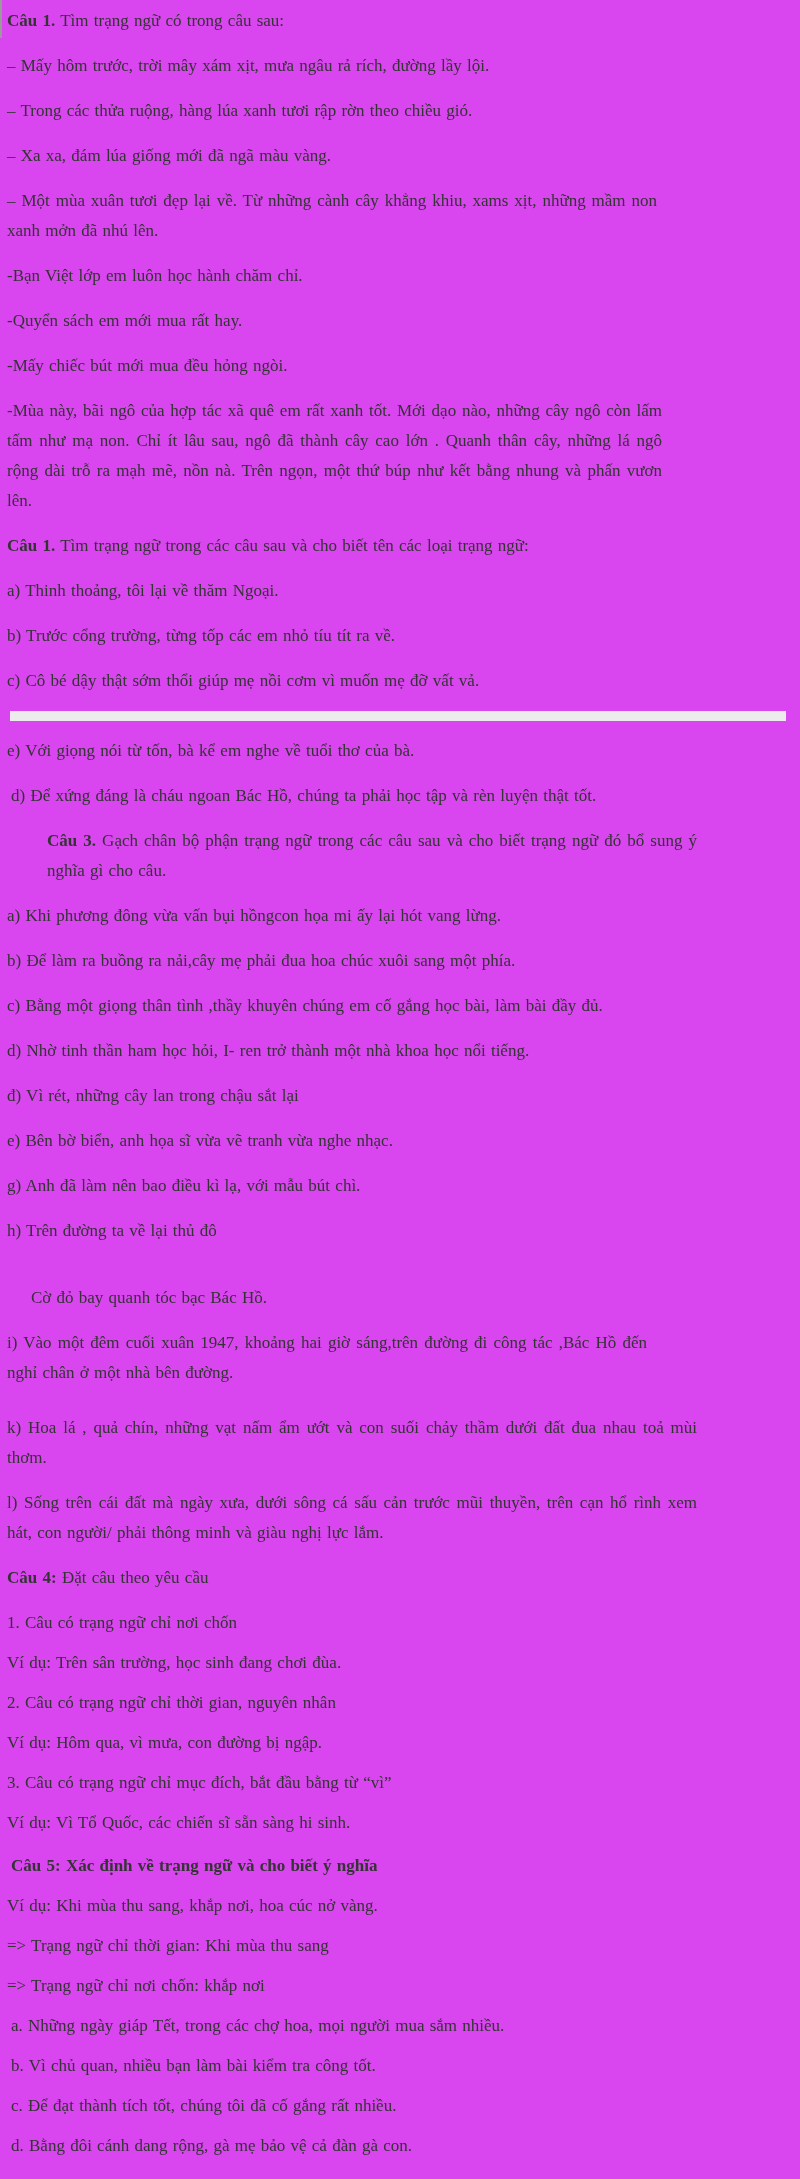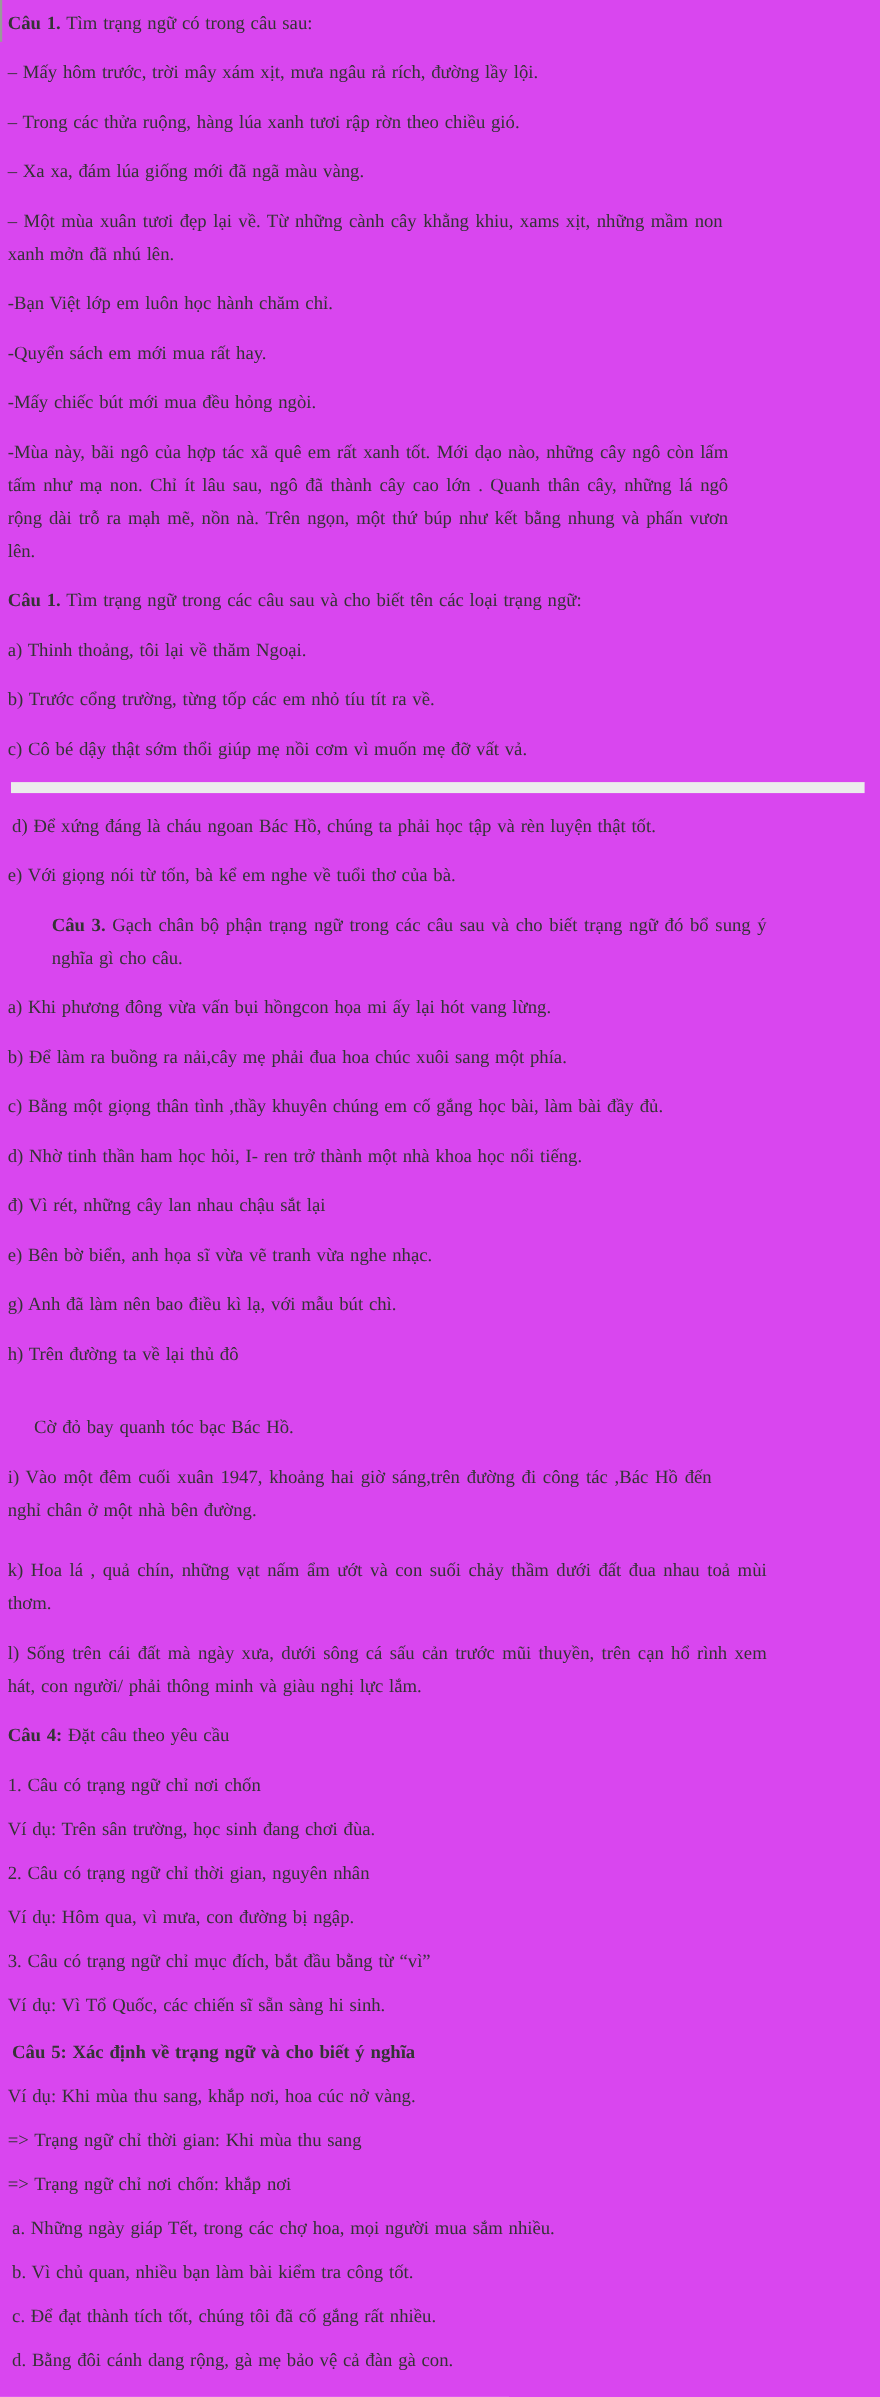--- a/index.html
+++ b/index.html
@@ -51,28 +51,28 @@
       <p class="para justify" style="max-width: 650px;">– Một mùa xuân tươi đẹp lại về. Từ những cành cây khẳng khiu, xams xịt, những mầm non xanh mởn đã nhú lên.</p>
       <p class="para">-Bạn Việt lớp em luôn học hành chăm chỉ.</p>
       <p class="para">-Quyển sách em mới mua rất hay.</p>
       <p class="para">-Mấy chiếc bút mới mua đều hỏng ngòi.</p>
       <p class="para justify" style="max-width: 655px;">-Mùa này, bãi ngô của hợp tác xã quê em rất xanh tốt. Mới dạo nào, những cây ngô còn lấm tấm như mạ non. Chỉ ít lâu sau, ngô đã thành cây cao lớn . Quanh thân cây, những lá ngô rộng dài trỗ ra mạh mẽ, nồn nà. Trên ngọn, một thứ búp như kết bằng nhung và phấn vươn lên.</p>
       <p class="para"><b>Câu 1.</b><span> Tìm trạng ngữ trong các câu sau và cho biết tên các loại trạng ngữ:</span></p>
       <p class="para">a) Thinh thoảng, tôi lại về thăm Ngoại.</p>
       <p class="para">b) Trước cổng trường, từng tốp các em nhỏ tíu tít ra về.</p>
       <p class="para">c) Cô bé dậy thật sớm thổi giúp mẹ nồi cơm vì muốn mẹ đỡ vất vả.</p>
       <div class="hbar" style="background: rgb(236, 236, 236);"></div>
+      <p class="para">e) Với giọng nói từ tốn, bà kể em nghe về tuổi thơ của bà.</p>
       <p class="para justify ind-sm" style="max-width: 650px;">d)  Để xứng đáng là cháu ngoan Bác Hồ, chúng ta phải học tập và rèn luyện thật tốt.</p>
-      <p class="para">e) Với giọng nói từ tốn, bà kể em nghe về tuổi thơ của bà.</p>
       <p class="para justify ind-sm" style="max-width: 650px; margin-left: 36px;"><b>Câu 3.</b><span> Gạch chân bộ phận trạng ngữ trong các câu sau và cho biết trạng ngữ đó bổ sung ý nghĩa gì cho câu.</span></p>
       <p class="para">a) Khi phương đông vừa vấn bụi hồngcon họa mi ấy lại hót vang lừng.</p>
       <p class="para">b) Để làm ra buồng ra nải,cây mẹ phải đua hoa chúc xuôi sang một phía.</p>
       <p class="para justify" style="max-width: 660px;">c) Bằng một giọng thân tình ,thầy khuyên chúng em cố gắng học bài, làm bài đầy đủ.</p>
       <p class="para">d) Nhờ tinh thần ham học hỏi, I- ren trở thành một nhà khoa học nổi tiếng.</p>
-      <p class="para">đ) Vì rét, những cây lan nhau chậu sắt lại</p>
+      <p class="para">đ) Vì rét, những cây lan trong chậu sắt lại</p>
       <p class="para">e) Bên bờ biển, anh họa sĩ vừa vẽ tranh vừa nghe nhạc.</p>
       <p class="para">g) Anh đã làm nên bao điều kì lạ, với mẫu bút chì.</p>
       <p class="para">h) Trên đường ta về lại thủ đô</p>
       <p class="para indent">Cờ đỏ bay quanh tóc bạc Bác Hồ.</p>
       <p class="para justify" style="max-width: 640px;">i) Vào một đêm cuối xuân 1947, khoảng hai giờ sáng,trên đường đi công tác ,Bác Hồ  đến nghỉ chân ở một nhà bên đường.</p>
       <p class="para justify" style="max-width: 690px; margin-top: 25px;">k) Hoa lá , quả chín, những vạt nấm ẩm ướt và con suối chảy thầm dưới đất đua nhau toả mùi thơm.</p>
       <p class="para justify" style="max-width: 690px;">l)  Sống trên cái đất mà ngày xưa, dưới sông cá sấu cản trước mũi thuyền, trên cạn hổ rình xem hát, con người/ phải thông minh và giàu nghị lực lắm.</p>
       <p class="para"><b>Câu 4:</b><span> Đặt câu theo yêu cầu</span></p>
       <p class="para tight">1. Câu có trạng ngữ chỉ nơi chốn</p>
       <p class="para tight">Ví dụ: Trên sân trường, học sinh đang chơi đùa.</p>

